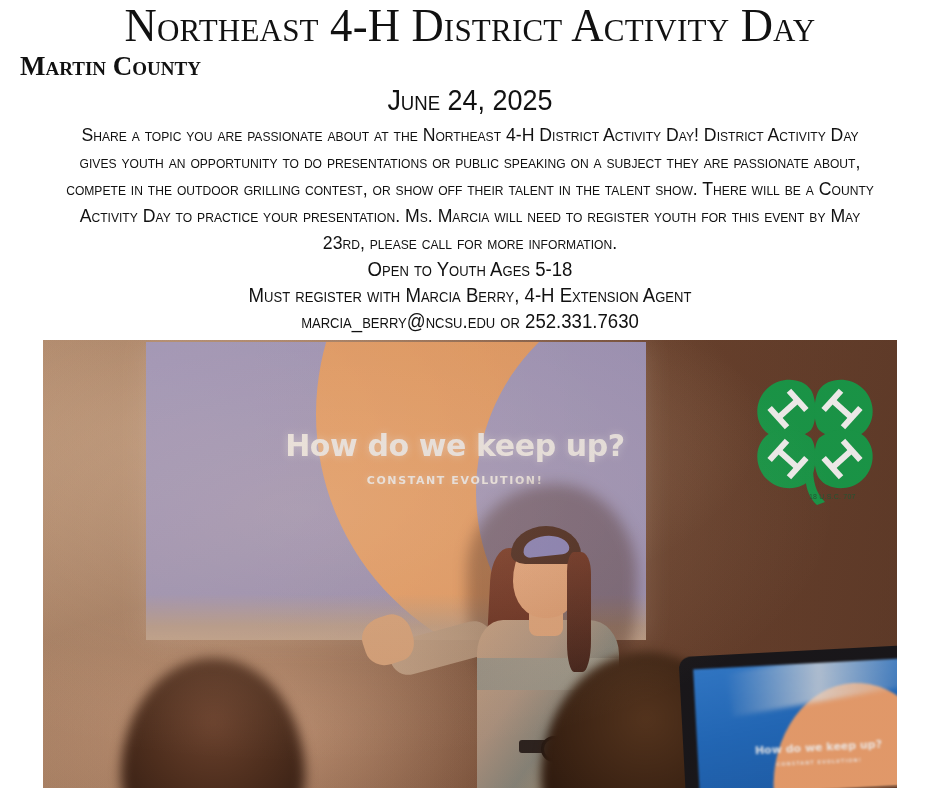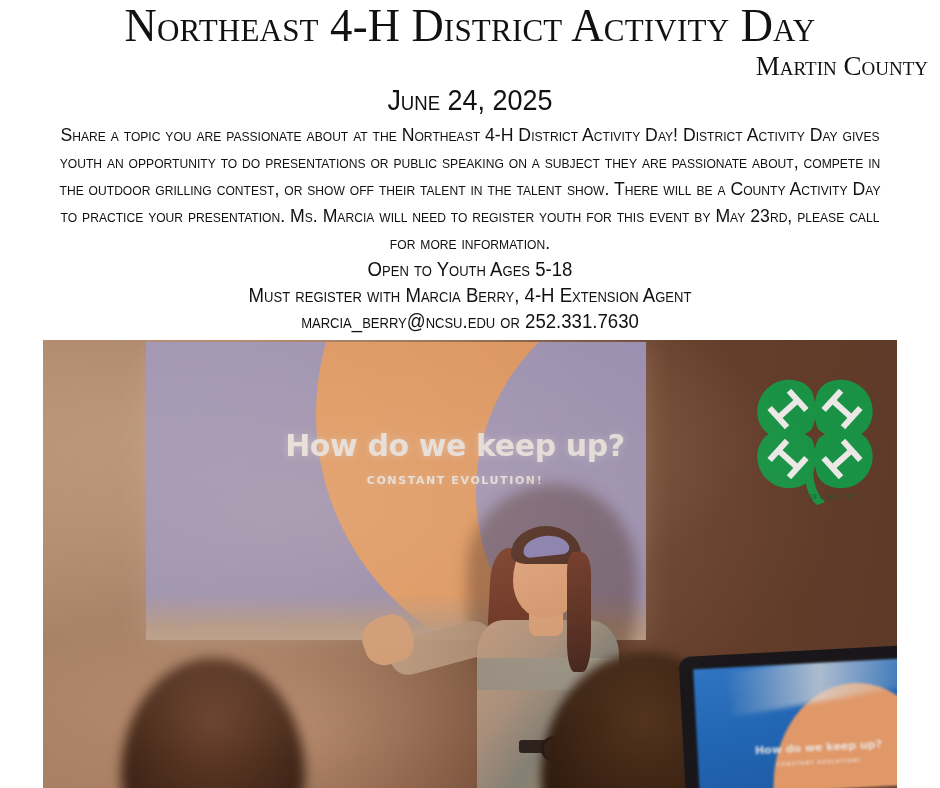--- a/index.html
+++ b/index.html
@@ -18,43 +18,43 @@
   .flyer {
     position: relative;
     width: 940px;
     height: 788px;
     background: #ffffff;
     box-sizing: border-box;
   }
 
   
   .text-block {
-    padding: 0 12px;
+    padding: 0 20px;
   }
 
   .title-main {
     font-family: "Liberation Serif", "DejaVu Serif", serif;
     font-variant: small-caps;
     font-weight: 400;
     font-size: 46px;
     line-height: 48px;
     letter-spacing: 0.2px;
     text-align: center;
     margin: 2px 0 0 0;
     white-space: nowrap;
     transform: scaleX(0.97);
   }
 
   .title-sub {
     font-family: "Liberation Serif", "DejaVu Serif", serif;
     font-variant: small-caps;
-    font-weight: 400;
+    font-weight: 700;
     font-size: 27px;
     line-height: 30px;
-    text-align: right;
+    text-align: left;
     margin: 1px 0 0 0;
   }
 
   .title-date {
     font-family: "Liberation Sans", sans-serif;
     font-variant: small-caps;
     font-weight: 400;
     font-size: 29px;
     line-height: 34px;
     text-align: center;

